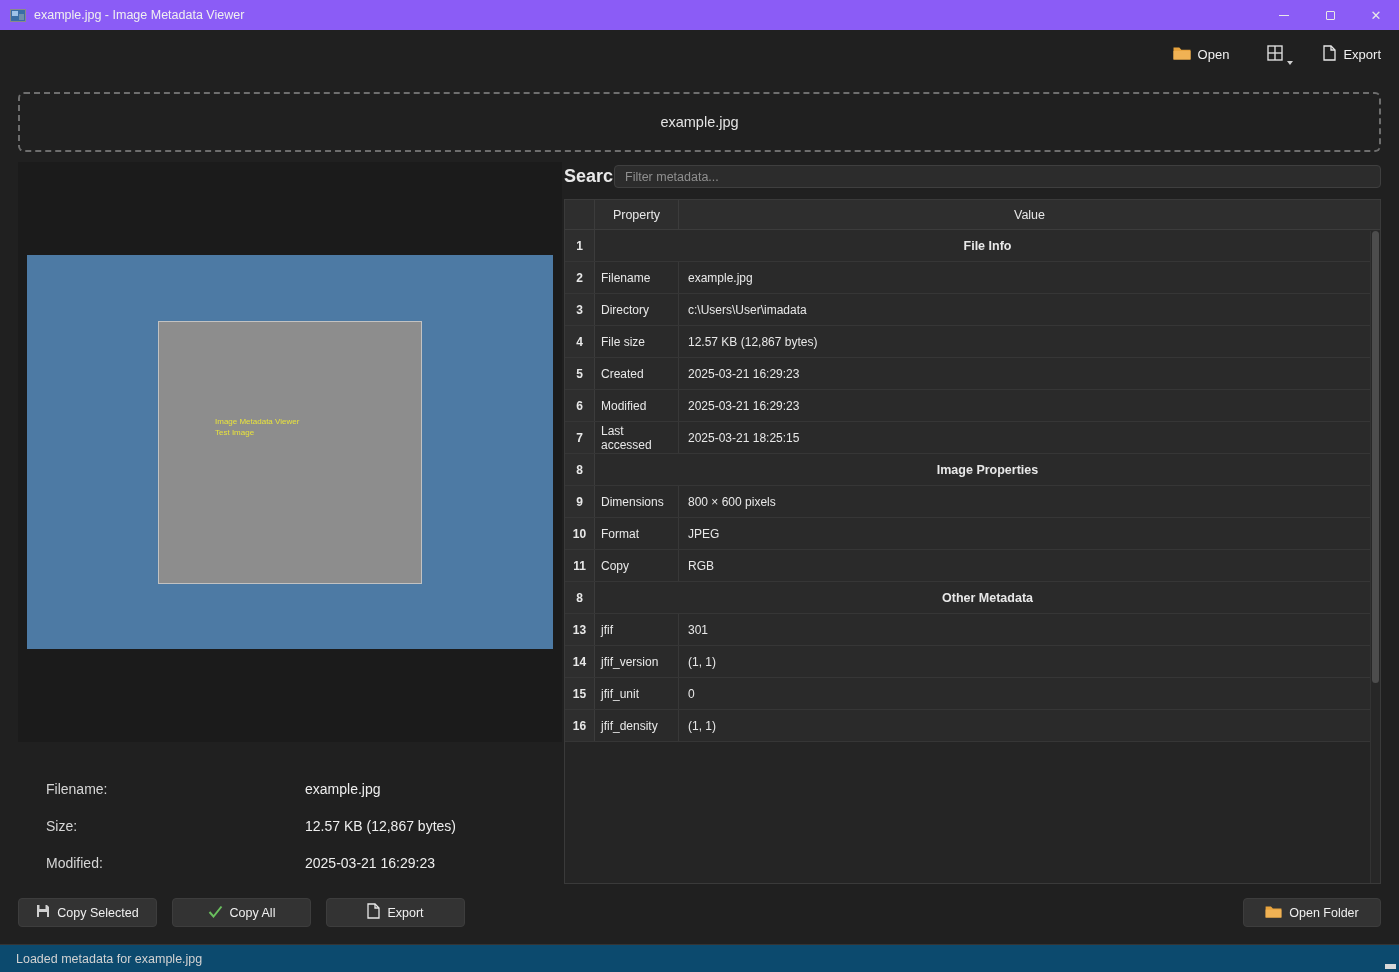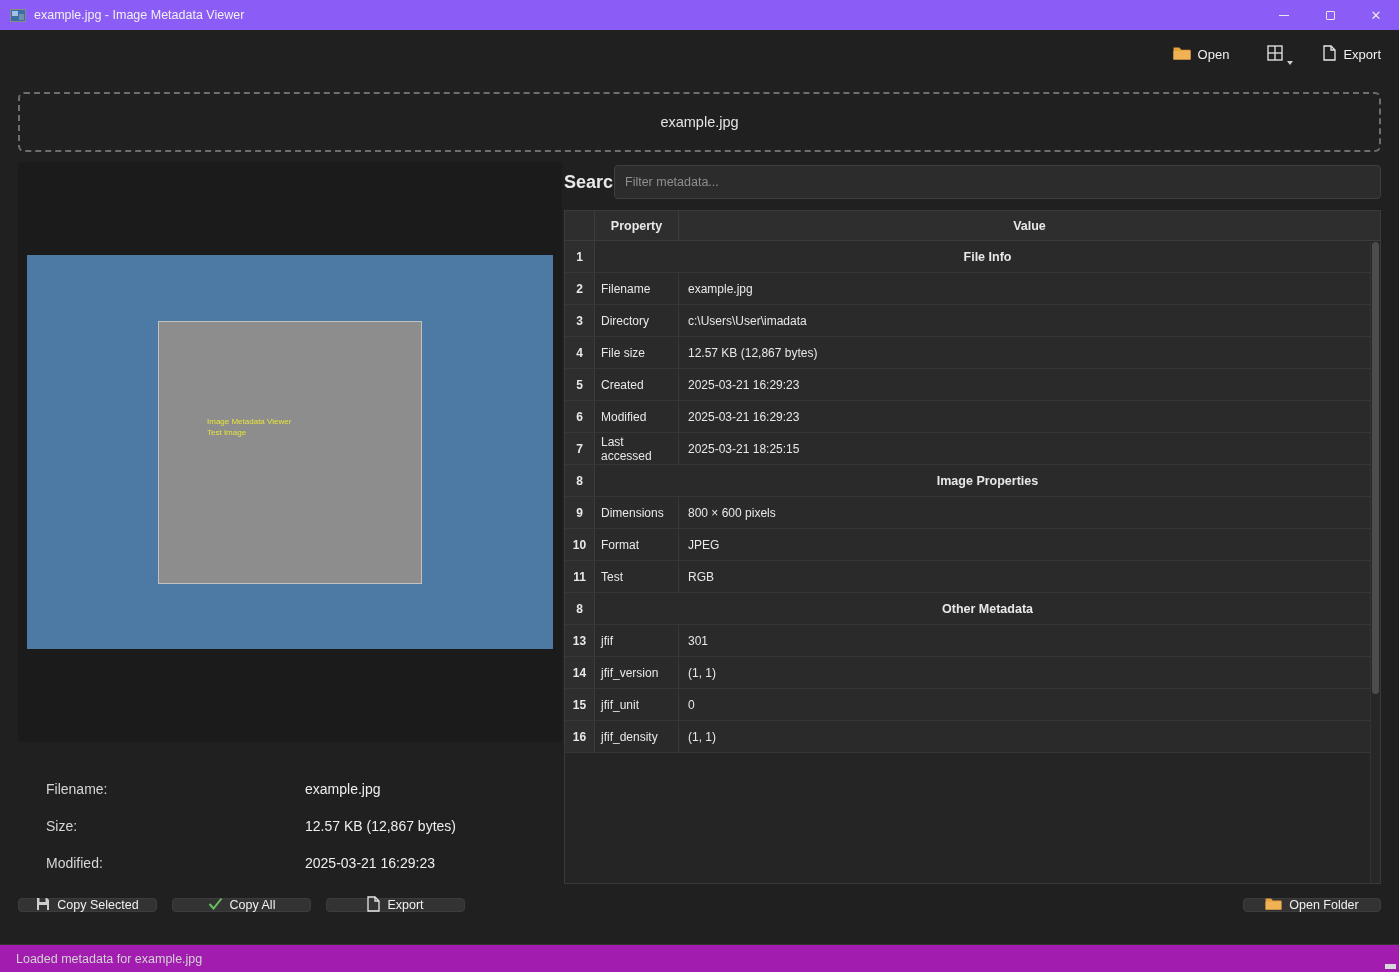--- a/index.html
+++ b/index.html
@@ -32,59 +32,59 @@
   .dropzone { margin:14px 18px 0; height:60px; border:2px dashed #6e6e6e; border-radius:6px;
     display:flex; align-items:center; justify-content:center; font-size:14.5px; color:#e4e4e4; flex:none; }
 
   
   .main { display:flex; margin:10px 18px 0; gap:2px; height:722px; flex:none; }
   .left-panel { width:544px; flex:none; display:flex; flex-direction:column; }
   .preview { height:580px; background:#1b1b1b; display:flex; align-items:center; justify-content:center; }
   .preview-image { width:526px; height:394px; background:#4d7aa4; position:relative;
     display:flex; align-items:center; justify-content:center; }
   .inner-rect { width:264px; height:263px; background:#8d8d8d; border:1px solid #c2c2c2; position:relative; }
-  .img-caption { position:absolute; left:48px; top:94px; font-size:8px; line-height:11px; color:#e8e23c; white-space:nowrap; }
+  .img-caption { position:absolute; left:56px; top:94px; font-size:8px; line-height:11px; color:#e8e23c; white-space:nowrap; }
 
   .file-info { padding:28px 0 0 28px; }
   .info-row { display:flex; align-items:center; height:37px; font-size:14px; }
   .info-label { width:259px; color:#d6d6d6; }
   .info-value { color:#eeeeee; }
 
   .right-panel { flex:1; display:flex; flex-direction:column; min-width:0; }
   .search-row { margin-top:3px; display:flex; align-items:center; flex:none; }
   .search-label { font-weight:bold; font-size:18px; width:50px; flex:none; }
-  .search-input { flex:1; height:34px; background:#2c2c2c; border:1px solid #3f3f3f; border-radius:4px;
+  .search-input { flex:1; height:23px; background:#2c2c2c; border:1px solid #3f3f3f; border-radius:4px;
     color:#e8e8e8; font:12.5px "Liberation Sans", sans-serif; padding:0 10px; outline:none; }
   .search-input::placeholder { color:#8f8f8f; }
 
   
   .table { margin-top:11px; flex:1; display:flex; flex-direction:column; background:#252525;
     border:1px solid #3a3a3a; position:relative; overflow:hidden; }
   .thead { height:30px; display:flex; background:#2e2e2e; border-bottom:1px solid #3c3c3c; flex:none; }
   .cell { display:flex; align-items:center; }
   .cell.num { width:30px; flex:none; justify-content:center; font-weight:bold; font-size:12px;
     background:#2e2e2e; border-right:1px solid #3c3c3c; }
   .cell.prop { width:84px; flex:none; padding:0 6px; font-size:12px; border-right:1px solid #383838; }
   .cell.val { flex:1; padding:0 9px; font-size:12px; min-width:0; }
-  .thead .prop, .thead .val { justify-content:center; font-weight:bold; font-size:12.5px; border-right-color:#3c3c3c; }
+  .thead .prop, .thead .val { justify-content:center; font-weight:normal; font-size:12.5px; border-right-color:#3c3c3c; }
   .tbody { flex:1; overflow:hidden; }
   .trow { display:flex; height:32px; background:#2a2a2a; border-bottom:1px solid #363636; }
   .trow .num { background:#2e2e2e; }
   .cell.section-label { flex:1; justify-content:center; font-weight:bold; font-size:12.5px; }
   .vscroll { position:absolute; top:31px; right:0; bottom:0; width:10px; background:#272727; border-left:1px solid #333333; }
   .vhandle { position:absolute; top:0; left:1px; right:1px; height:452px; background:#4d4d4d; border-radius:4px; }
 
   
   .actions { margin:14px 18px 0; display:flex; gap:15px; flex:none; }
-  .act-btn { width:139px; height:14px; background:#333333; border:1px solid #3d3d3d; border-radius:4px;
+  .act-btn { width:139px; height:29px; background:#333333; border:1px solid #3d3d3d; border-radius:4px;
     color:#f0f0f0; font-size:12.5px; display:flex; align-items:center; justify-content:center; gap:7px; }
   .open-folder { margin-left:auto; width:138px; }
 
   
-  .statusbar { margin-top:auto; height:28px; background:#a21caf; border-top:1px solid #343434;
+  .statusbar { margin-top:auto; height:28px; background:#0c4a6e; border-top:1px solid #343434;
     display:flex; align-items:center; padding:0 16px; font-size:12.5px; color:#d2d2d2; position:relative; flex:none; }
   .size-grip { position:absolute; right:3px; bottom:3px; width:11px; height:5px; background:#d9d9d9; }
 </style>
 </head>
 <body>
 
 <div class="window">
 
   <div class="titlebar">
     <span class="app-icon">
@@ -228,21 +228,21 @@
               <div class="cell prop">Dimensions</div>
               <div class="cell val">800 × 600 pixels</div>
             </div>
             <div class="trow">
               <div class="cell num">10</div>
               <div class="cell prop">Format</div>
               <div class="cell val">JPEG</div>
             </div>
             <div class="trow">
               <div class="cell num">11</div>
-              <div class="cell prop">Test</div>
+              <div class="cell prop">Copy</div>
               <div class="cell val">RGB</div>
             </div>
             <div class="trow">
               <div class="cell num">8</div>
               <div class="cell section-label">Other Metadata</div>
             </div>
             <div class="trow">
               <div class="cell num">13</div>
               <div class="cell prop">jfif</div>
               <div class="cell val">301</div>

